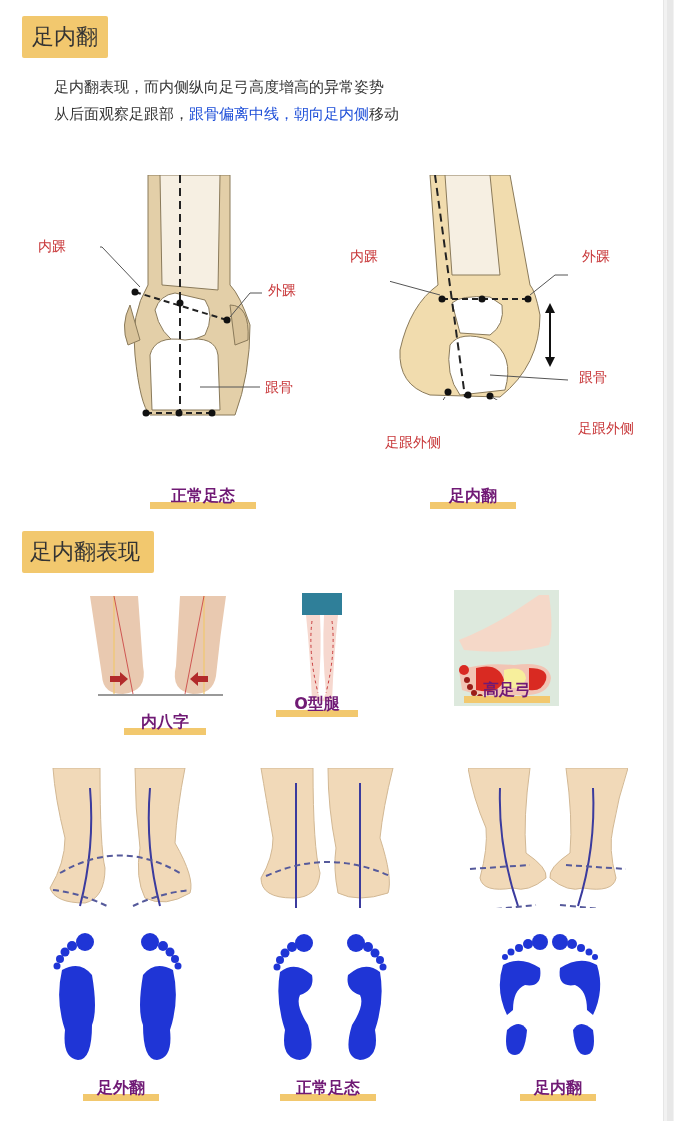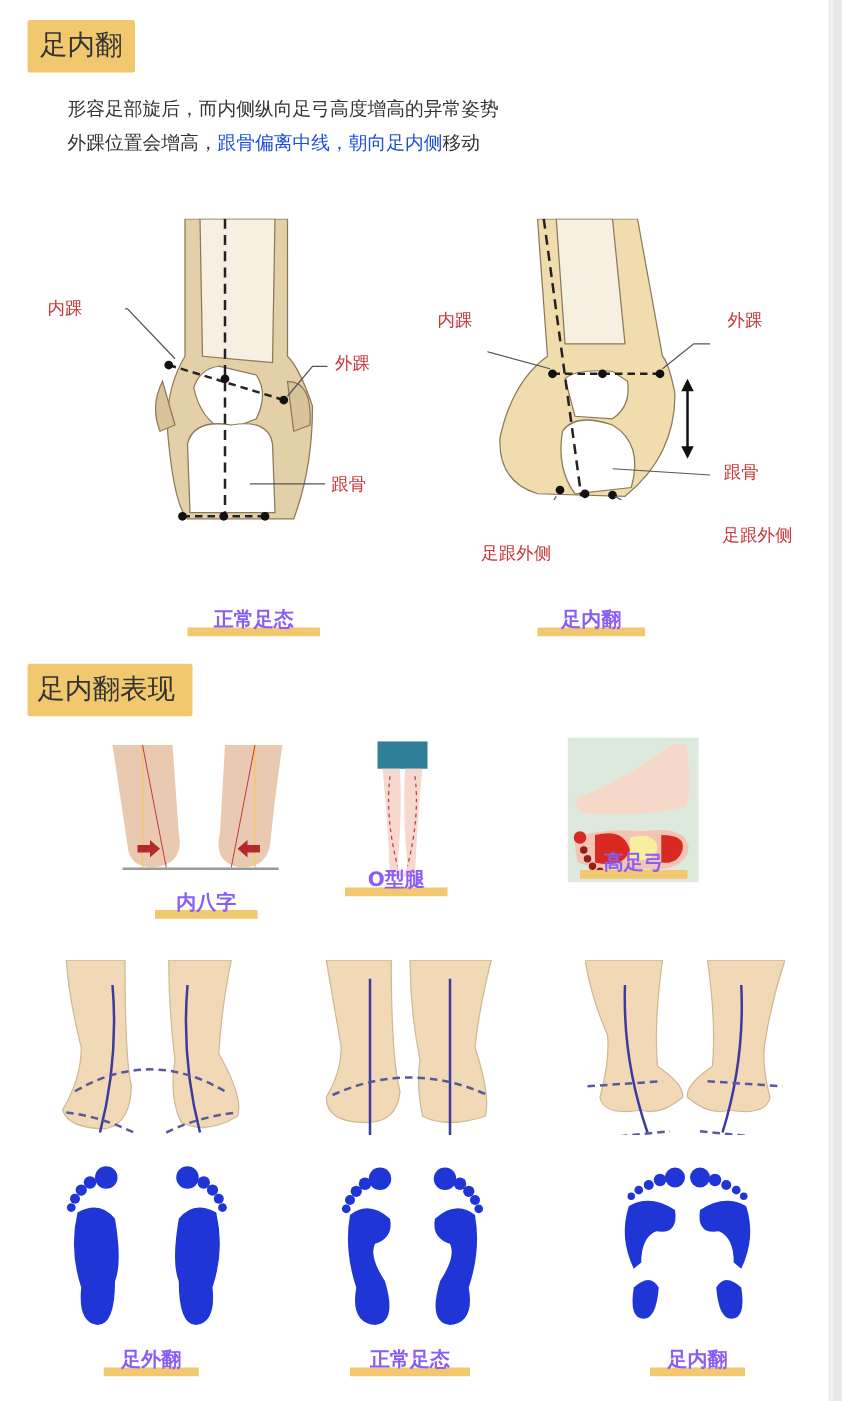--- a/index.html
+++ b/index.html
@@ -3,38 +3,38 @@
 <meta charset="utf-8">
 <style>
   html,body{margin:0;padding:0;}
   body{width:674px;height:1121px;background:#ffffff;position:relative;overflow:hidden;
        font-family:"DejaVu Sans","Liberation Sans",sans-serif;color:#333;}
   .scrollbar{position:absolute;right:0;top:0;width:10px;height:1121px;background:#f2f2f2;border-left:1px solid #e6e6e6;}
   .scroll-thumb{position:absolute;right:1px;top:0;width:6px;height:1121px;background:#e8e8e8;}
   .sec-tag{position:absolute;background:#f2c86e;color:#333;font-size:22px;padding:6px 10px;border-radius:2px;line-height:30px;}
   .desc{position:absolute;left:54px;top:74px;font-size:15px;line-height:27px;color:#333;}
   .desc .red{color:#1d4ed8;}
-  .cap{position:absolute;font-weight:bold;font-size:16px;color:#8b5cf6;text-align:center;}
+  .cap{position:absolute;font-weight:bold;font-size:16px;color:#701a75;text-align:center;}
   .cap .bar{position:absolute;left:0;right:0;bottom:-2px;height:7px;background:#f2c86e;z-index:0;}
   .cap span{position:relative;z-index:1;}
   .lbl{position:absolute;color:#c8383a;font-size:14px;}
   svg{position:absolute;}
 </style>
 </head>
 <body>
 
 <div class="scrollbar">
     <div class="scroll-thumb"></div>
   </div>
 
 <div class="sec-tag" style="left:22px;top:16px;">足内翻</div>
 
 <div class="desc">
-  <div><span>形容足部旋后，而内侧纵向足弓高度增高的异常姿势</span></div>
-  <div><span>外踝位置会增高，</span><span class="red">跟骨偏离中线，朝向足内侧</span><span>移动</span></div>
+  <div><span>足内翻表现，而内侧纵向足弓高度增高的异常姿势</span></div>
+  <div><span>从后面观察足跟部，</span><span class="red">跟骨偏离中线，朝向足内侧</span><span>移动</span></div>
 </div>
 
 <svg style="left:100px;top:175px;" width="200" height="250" viewBox="0 0 200 250">
   <path d="M48 0 L48 110 Q30 140 35 180 Q40 230 50 240 L135 240 Q150 200 150 150 Q140 120 130 110 L130 0 Z" fill="#e3cfa8" stroke="#8a7a5a" stroke-width="1"></path>
   <path d="M60 0 L62 110 L118 115 L120 0 Z" fill="#f6efe2" stroke="#8a7a5a" stroke-width="1"></path>
   <path d="M55 135 Q60 120 75 118 L105 125 Q115 140 105 160 L80 170 Q60 160 55 135Z" fill="#fff" stroke="#8a7a5a"></path>
   <path d="M50 180 Q55 160 85 165 Q115 160 118 180 L120 235 L52 235 Z" fill="#fff" stroke="#8a7a5a"></path>
   <path d="M30 130 Q20 150 28 170 L40 165 Z" fill="#d9c39a" stroke="#8a7a5a"></path>
   <path d="M130 130 Q150 130 148 165 L135 170 Z" fill="#d9c39a" stroke="#8a7a5a"></path>
   <line x1="80" y1="0" x2="80" y2="240" stroke="#222" stroke-width="2" stroke-dasharray="8,5"></line>

